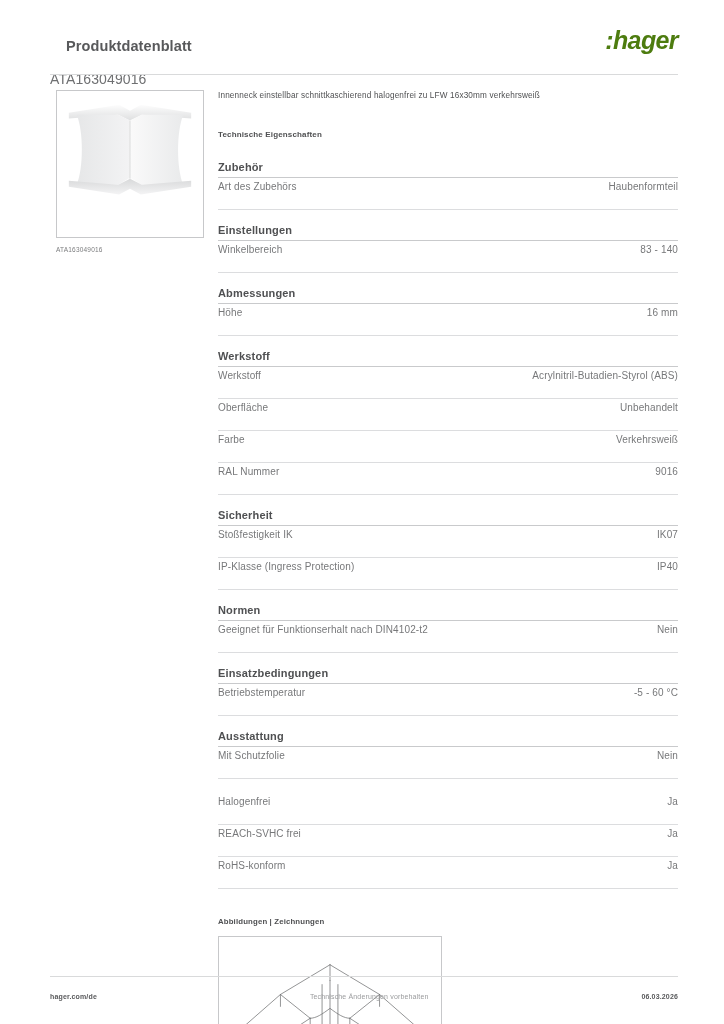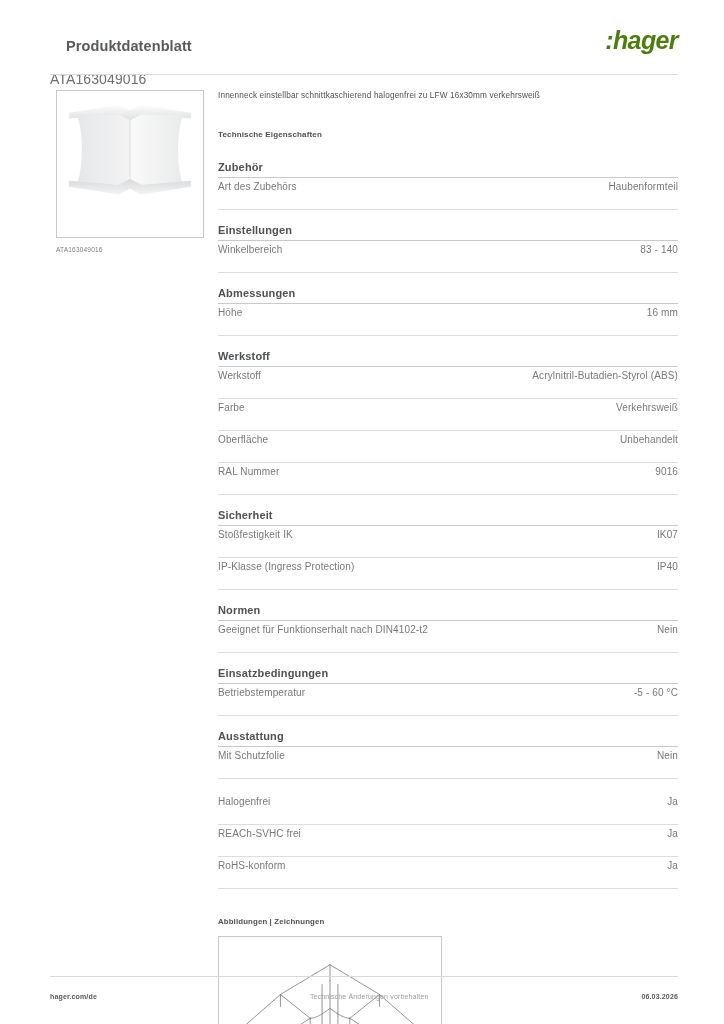--- a/index.html
+++ b/index.html
@@ -251,26 +251,26 @@
             <span class="spec-value">16 mm</span>
           </div>
         </div>
         <div class="spec-group">
           <div class="group-title">Werkstoff</div>
           <div class="spec-row">
             <span class="spec-label">Werkstoff</span>
             <span class="spec-value">Acrylnitril-Butadien-Styrol (ABS)</span>
           </div>
           <div class="spec-row">
+            <span class="spec-label">Oberfläche</span>
+            <span class="spec-value">Unbehandelt</span>
+          </div>
+          <div class="spec-row">
             <span class="spec-label">Farbe</span>
             <span class="spec-value">Verkehrsweiß</span>
-          </div>
-          <div class="spec-row">
-            <span class="spec-label">Oberfläche</span>
-            <span class="spec-value">Unbehandelt</span>
           </div>
           <div class="spec-row">
             <span class="spec-label">RAL Nummer</span>
             <span class="spec-value">9016</span>
           </div>
         </div>
         <div class="spec-group">
           <div class="group-title">Sicherheit</div>
           <div class="spec-row">
             <span class="spec-label">Stoßfestigkeit IK</span>

